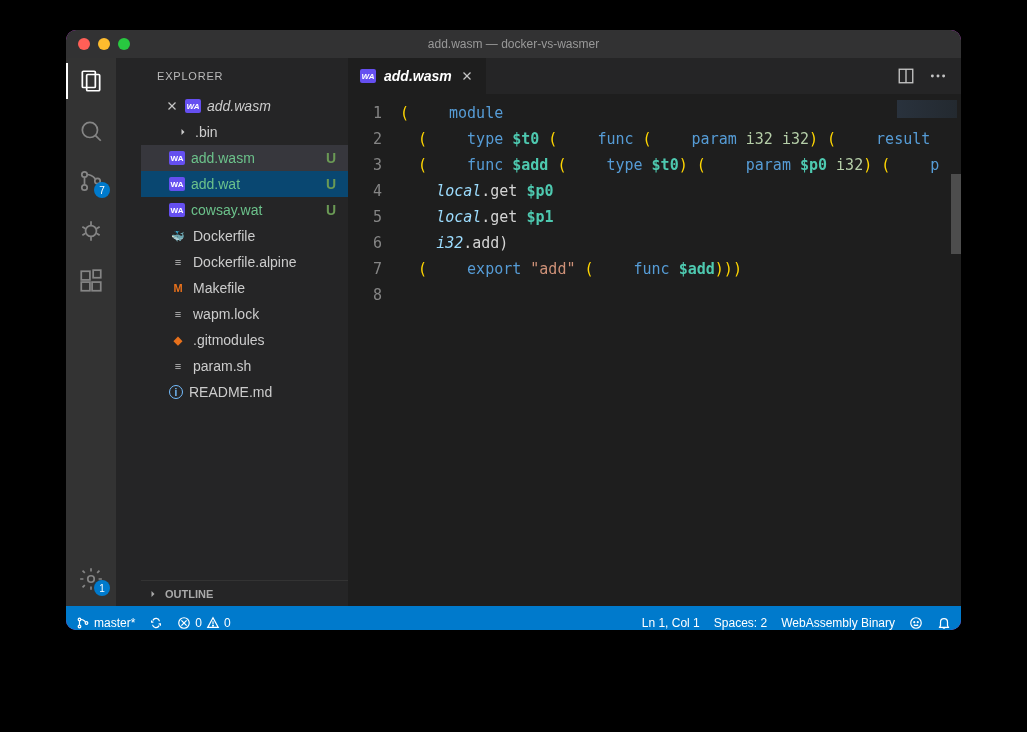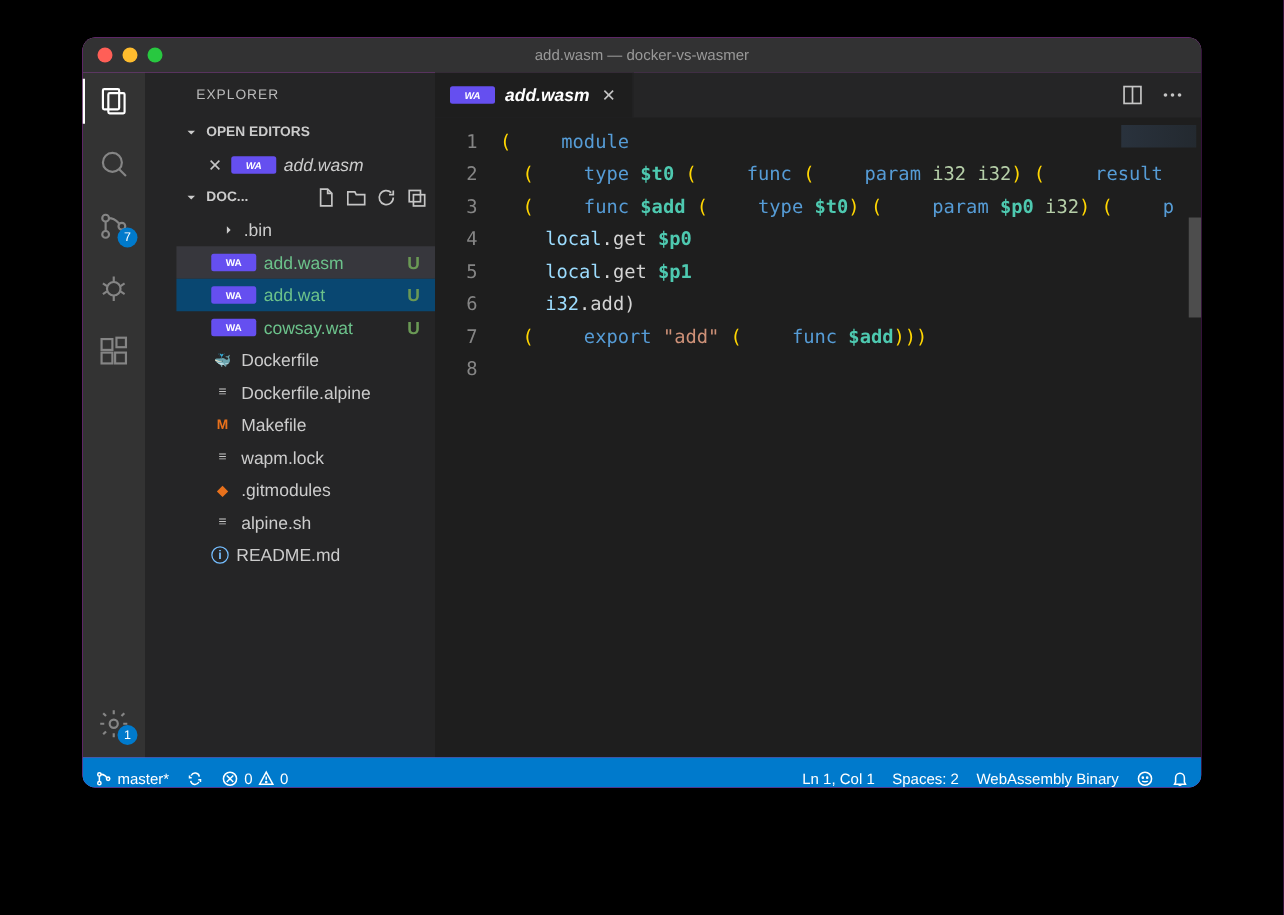--- a/index.html
+++ b/index.html
@@ -96,21 +96,21 @@
 .filetree .item { padding-left: 28px; }
 .filetree .item.d1 { padding-left: 36px; }
 .filetree .item .status { margin-left: auto; color: #6a9955; font-weight: 600; padding-right: 4px; }
 
 .item.untracked { color: #6cc28b; }
 .item.selected { background: #37373d; }
 .item.focused { background: #094771; }
 .item.italic { font-style: italic; }
 
 .ficon { width: 18px; height: 16px; display: flex; align-items: center; justify-content: center; font-size: 11px; font-weight: 700; }
-.ficon.wa { background: #654ff0; color: #fff; font-size: 8px; border-radius: 2px; width: 36px; height: 14px; }
+.ficon.wa { background: #654ff0; color: #fff; font-size: 8px; border-radius: 2px; width: 16px; height: 14px; }
 .ficon.mk { color: #e8711c; }
 .ficon.dk { color: #0db7ed; }
 .ficon.txt { color: #c5c5c5; }
 .ficon.info { color: #75beff; border: 1px solid #75beff; border-radius: 50%; width: 14px; height: 14px; font-size: 10px; }
 .ficon.git { color: #e8711c; }
 
 .outline-head {
   border-top: 1px solid #333;
   height: 26px; display: flex; align-items: center; gap: 6px;
   padding: 0 6px; font-size: 11px; font-weight: 700; color: #aaa;
@@ -135,21 +135,21 @@
   font-size: 15px; line-height: 26px; position: relative;
 }
 .gutter { width: 52px; text-align: right; color: #858585; padding-right: 18px; padding-top: 6px; }
 .lines { flex: 1; padding-top: 6px; white-space: pre; color: #d4d4d4; overflow: hidden; }
 .tk-kw { color: #569cd6; padding-left: 40px; }
 .tk-var { color: #4ec9b0; font-weight: bold; }
 .tk-punc { color: #ffd602; }
 .tk-type { color: #b5cea8; }
 .tk-str { color: #ce9178; }
 .tk-op { color: #d4d4d4; text-align: center; }
-.tk-fn { color: #9cdcfe; }
+.tk-fn { color: #9cdcfe; font-style: italic; }
 
 .statusbar {
   height: 24px; background: #007acc; color: #fff;
   display: flex; align-items: flex-end; font-size: 12px;
   padding: 0 10px; gap: 14px;
 }
 .statusbar .spacer { flex: 1; }
 .statusbar .item { display: flex; align-items: center; gap: 4px; cursor: pointer; }
 .sicon { width: 14px; height: 14px; }
 
@@ -222,58 +222,31 @@
             <circle cx="12" cy="12" r="3"></circle>
             <path d="M12 2v3M12 19v3M4.2 4.2l2.1 2.1M17.7 17.7l2.1 2.1M2 12h3M19 12h3M4.2 19.8l2.1-2.1M17.7 6.3l2.1-2.1"></path>
           </svg>
         <div class="badge">1</div>
       </div>
     </div>
 
     <div class="sidebar">
       <div class="sidebar-title">EXPLORER</div>
 
-      <div class="section-head">
-        <svg class="chev" viewBox="0 0 16 16" fill="currentColor">
-            <path d="M4 6l4 4 4-4z"></path>
-          </svg>
-        <span>OPEN EDITORS</span>
-      </div>
       <div class="open-editors" id="open-editors">
           <div class="item italic">
             <svg class="closex" viewBox="0 0 16 16" stroke="currentColor" stroke-width="1.4">
               <line x1="4" y1="4" x2="12" y2="12"></line>
               <line x1="12" y1="4" x2="4" y2="12"></line>
             </svg>
             <span class="ficon wa">WA</span>
             <span>add.wasm</span>
           </div>
         </div>
 
-      <div class="section-head">
-        <svg class="chev" viewBox="0 0 16 16" fill="currentColor">
-            <path d="M4 6l4 4 4-4z"></path>
-          </svg>
-        <span>DOC...</span>
-        <span class="spacer"></span>
-        <svg class="toolicon" viewBox="0 0 16 16" fill="none" stroke="currentColor" stroke-width="1.2">
-            <path d="M4 2h5l3 3v9H4z"></path>
-            <path d="M9 2v3h3"></path>
-          </svg>
-        <svg class="toolicon" viewBox="0 0 16 16" fill="none" stroke="currentColor" stroke-width="1.2">
-            <path d="M2 4h5l1 2h6v7H2z"></path>
-          </svg>
-        <svg class="toolicon" viewBox="0 0 16 16" fill="none" stroke="currentColor" stroke-width="1.2">
-            <path d="M13 8a5 5 0 1 1-1.5-3.5M13 3v3h-3"></path>
-          </svg>
-        <svg class="toolicon" viewBox="0 0 16 16" fill="none" stroke="currentColor" stroke-width="1.2">
-            <rect x="3" y="3" width="8" height="8"></rect>
-            <rect x="6" y="6" width="8" height="8"></rect>
-          </svg>
-      </div>
       <div class="filetree" id="filetree">
           <div class="item d1">
             <svg width="12" height="12" viewBox="0 0 16 16" fill="currentColor">
               <path d="M6 4l4 4-4 4z"></path>
             </svg>
             <span>.bin</span>
           </div>
           <div class="item untracked selected">
             <span class="ficon wa">WA</span>
             <span>add.wasm</span>
@@ -304,28 +277,34 @@
           <div class="item">
             <span class="ficon txt">≡</span>
             <span>wapm.lock</span>
           </div>
           <div class="item">
             <span class="ficon git">◆</span>
             <span>.gitmodules</span>
           </div>
           <div class="item">
             <span class="ficon txt">≡</span>
-            <span>alpine.sh</span>
+            <span>param.sh</span>
           </div>
           <div class="item">
             <span class="ficon info">i</span>
             <span>README.md</span>
           </div>
         </div>
 
+      <div class="outline-head">
+        <svg class="chev" viewBox="0 0 16 16" fill="currentColor">
+            <path d="M6 4l4 4-4 4z"></path>
+          </svg>
+        <span>OUTLINE</span>
+      </div>
     </div>
 
     <div class="editor-area">
       <div class="tabbar">
         <div class="tab">
           <span class="ficon wa">WA</span>
           <span>add.wasm</span>
           <svg class="closex" viewBox="0 0 16 16" stroke="currentColor" stroke-width="1.4">
               <line x1="4" y1="4" x2="12" y2="12"></line>
               <line x1="12" y1="4" x2="4" y2="12"></line>

